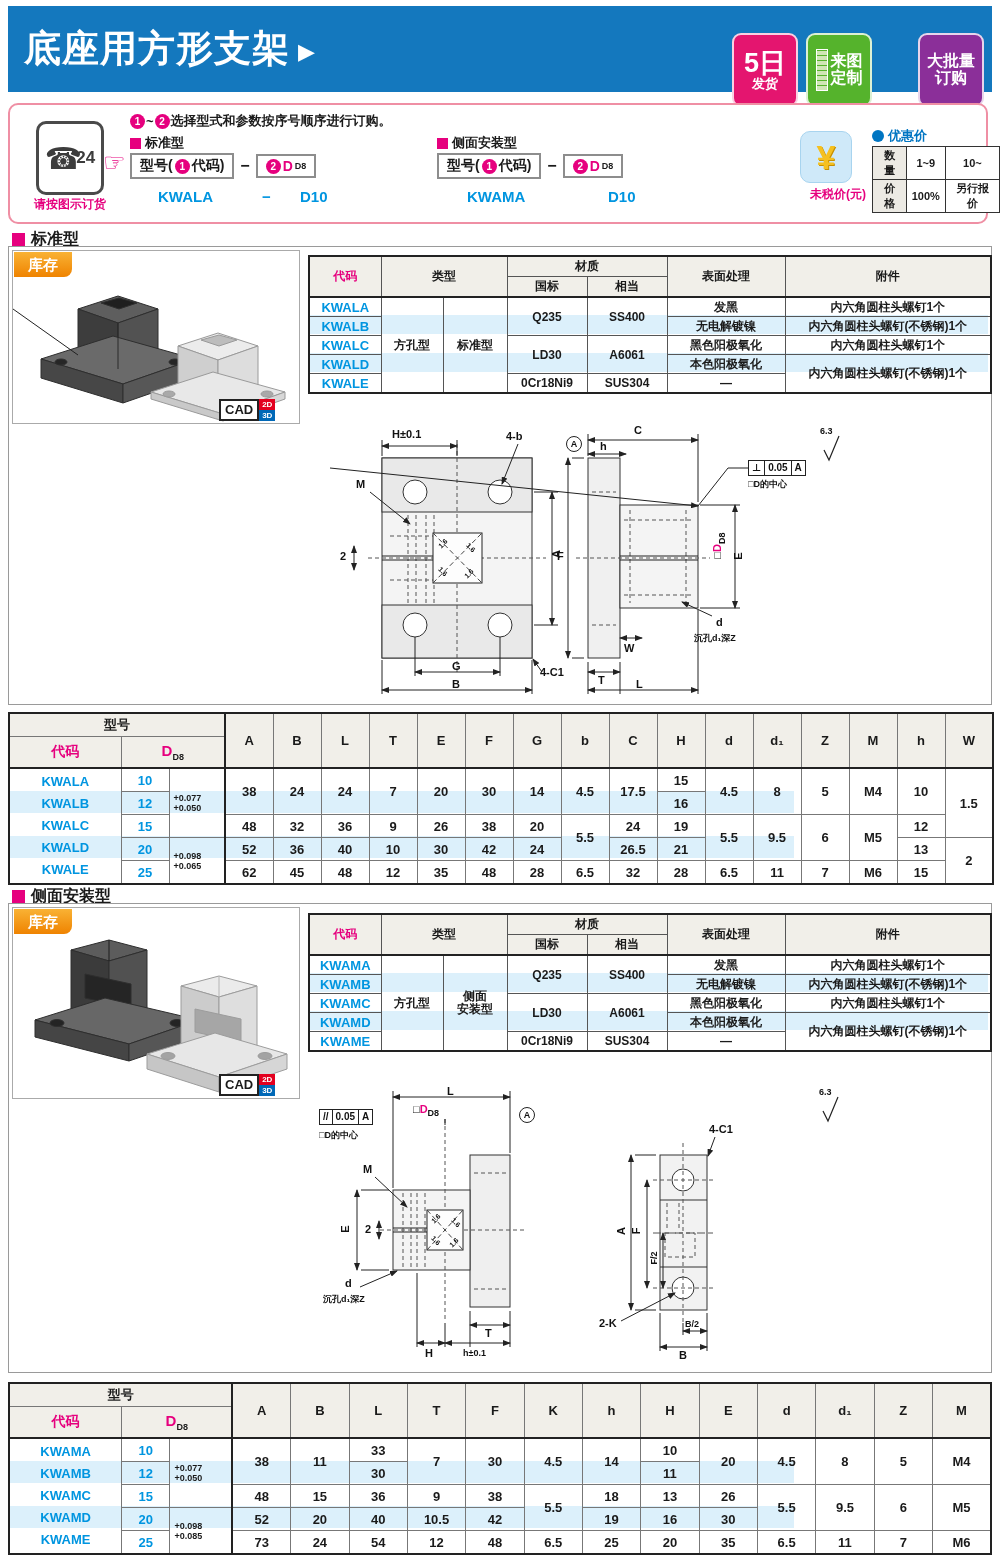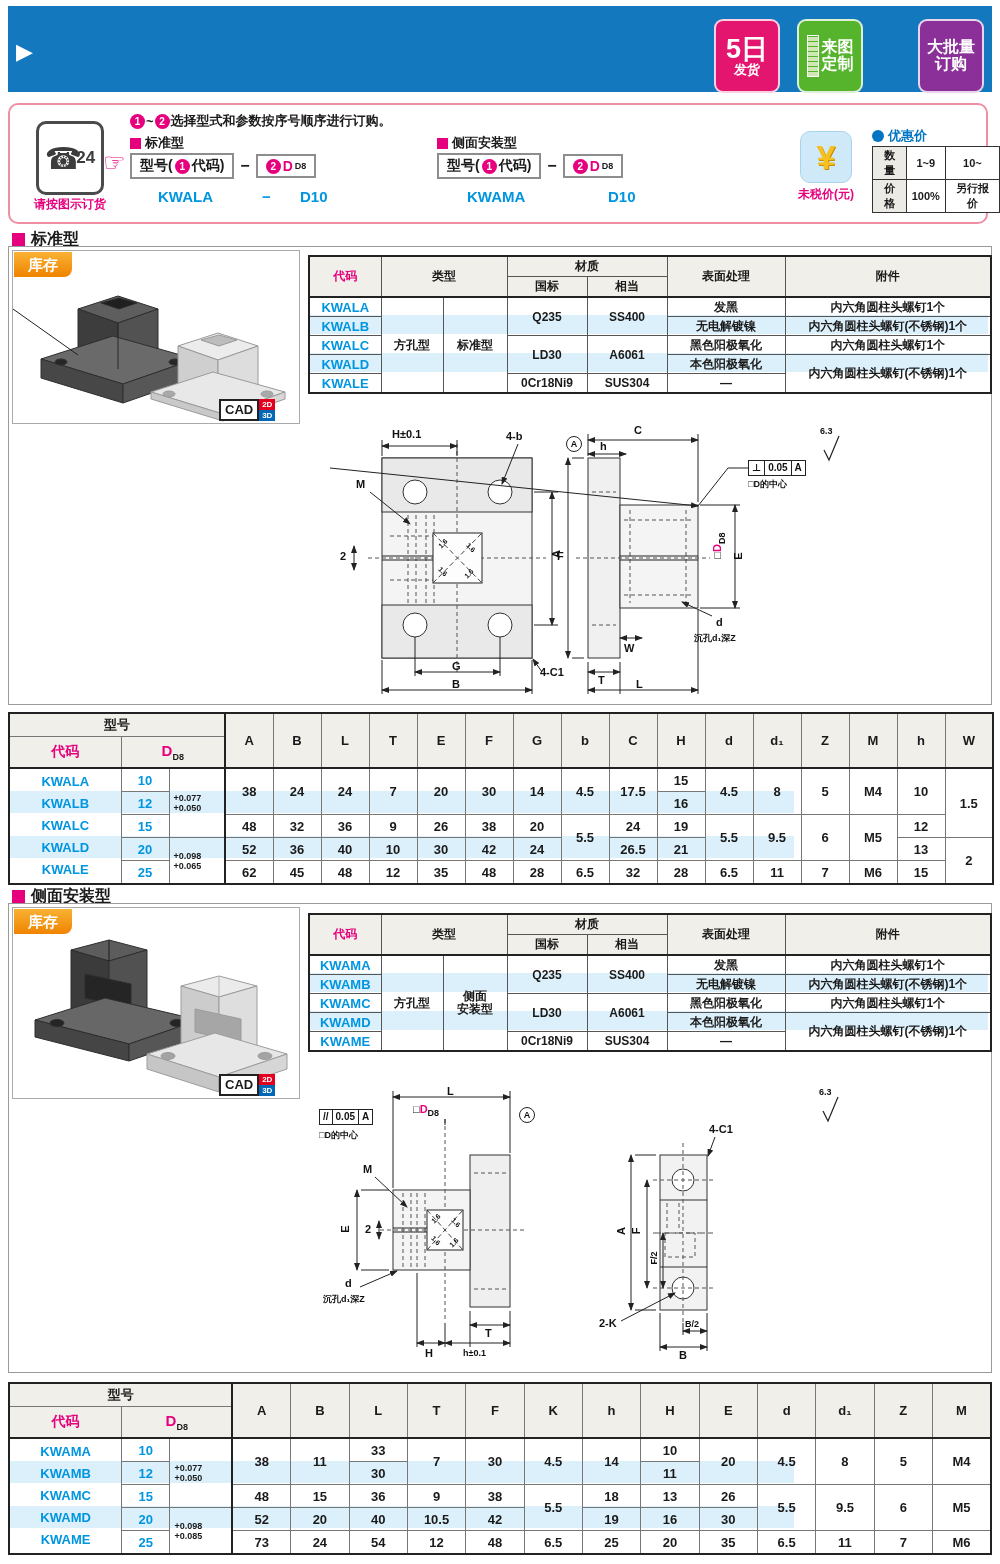--- a/index.html
+++ b/index.html
@@ -4,21 +4,21 @@
 <style>
   html,body{margin:0;padding:0;}
   body{width:1000px;height:1564px;position:relative;background:#fff;
        font-family:"Liberation Sans","DejaVu Sans",sans-serif;color:#1a1a1a;}
   .abs{position:absolute;}
   
   .hbar{left:8px;top:6px;width:984px;height:86px;background:#1478be;display:flex;align-items:center;}
   .htitle{color:#fff;font-weight:bold;font-size:37px;letter-spacing:1px;margin-left:16px;}
   .harrow{color:#fff;font-size:22px;margin:6px 2px 0 8px;}
   .hsub{color:#fff;font-weight:bold;font-size:24px;margin-top:6px;}
-  .badges{position:absolute;right:8px;top:13px;display:flex;gap:17px;justify-content:flex-end;}
+  .badges{position:absolute;right:8px;top:27px;display:flex;gap:8px;justify-content:flex-end;}
   .bdg{width:62px;height:70px;border-radius:9px;color:#fff;font-weight:bold;display:flex;
        flex-direction:column;align-items:center;justify-content:center;border:2px solid rgba(255,255,255,.8);line-height:1.05;}
   .bdg .l1{font-size:21px;} .bdg .l2{font-size:13px;}
   .bdg-pink{background:#e4156f;} .bdg-green{background:#55b32c;} .bdg-purple{background:#8b2f99;margin-left:38px;}
   .bdg-pink .l1{font-size:27px;}
   .ruler{width:10px;height:40px;background:#cfe6b5;border:1px solid #fff;margin-right:3px;
          background-image:repeating-linear-gradient(#55b32c 0 1px,transparent 1px 5px);}
   .grow{display:flex;align-items:center;}
   
   .obox{left:8px;top:103px;width:976px;height:117px;border:2px solid #ef8fa4;border-radius:10px;background:#fff;}
@@ -34,21 +34,21 @@
   .sqm{display:inline-block;width:11px;height:11px;background:#e6007e;}
   .mbox{display:inline-flex;align-items:center;gap:2px;border:2px solid #8d8d8d;padding:2px 8px;
         font-size:14px;font-weight:bold;background:#fff;}
   .mdash{font-size:16px;font-weight:bold;margin:0 6px;}
   .exrow{color:#0095e0;font-weight:bold;font-size:15px;}
   sub{font-size:9px;}
   
   .yenicon{left:800px;top:131px;width:50px;height:50px;border-radius:10px;background:#cfe9f9;border:1px solid #a8d4ef;
            display:flex;align-items:center;justify-content:center;font-size:34px;font-weight:bold;color:#f5c020;
            text-shadow:1px 1px 0 #c89000;}
-  .yencap{left:786px;top:186px;width:80px;text-align:center;color:#e6007e;font-weight:bold;font-size:12px;}
+  .yencap{left:786px;top:186px;width:80px;text-align:right;color:#e6007e;font-weight:bold;font-size:12px;}
   .ptitle{left:872px;top:127px;color:#0075c2;font-weight:bold;font-size:13px;display:flex;align-items:center;gap:4px;}
   .pdot{width:12px;height:12px;border-radius:50%;background:#0075c2;display:inline-block;}
   .ptbl{left:872px;top:146px;border-collapse:collapse;}
   .ptbl td{border:1px solid #333;font-size:11px;font-weight:bold;padding:1px 5px;text-align:center;background:#fff;}
   .ptbl td:first-child{background:#eceae4;padding-left:6px;}
   
   .sechead{display:flex;align-items:center;gap:6px;font-size:16px;font-weight:bold;}
   .sqb{width:13px;height:13px;background:#e6007e;display:inline-block;}
   .bigbox{border:1px solid #9a9a9a;background:#fff;}
   .photobox{border:1px solid #aaa;background:#fff;}
@@ -99,20 +99,21 @@
   .datum{display:inline-block;width:14px;height:14px;border:1px solid #222;border-radius:50%;font-size:9px;
          line-height:14px;text-align:center;background:#fff;font-weight:bold;}
   .tframe{display:inline-flex;border:1px solid #222;background:#fff;}
   .tframe span{padding:0 3px;border-right:1px solid #222;font-size:10px;font-weight:bold;line-height:14px;}
   .tframe span:last-child{border-right:none;}
 </style>
 </head>
 <body>
 
 <div class="abs hbar">
+  <span class="htitle">底座用方形支架</span>
   <span class="harrow">▶</span>
   <div class="badges">
     <div class="bdg bdg-pink">
       <span class="l1">5日</span>
       <span class="l2">发货</span>
     </div>
     <div class="bdg bdg-green">
       <div class="grow">
           <span class="ruler"></span>
         <span><span class="l1" style="font-size:16px">来图</span><br>

